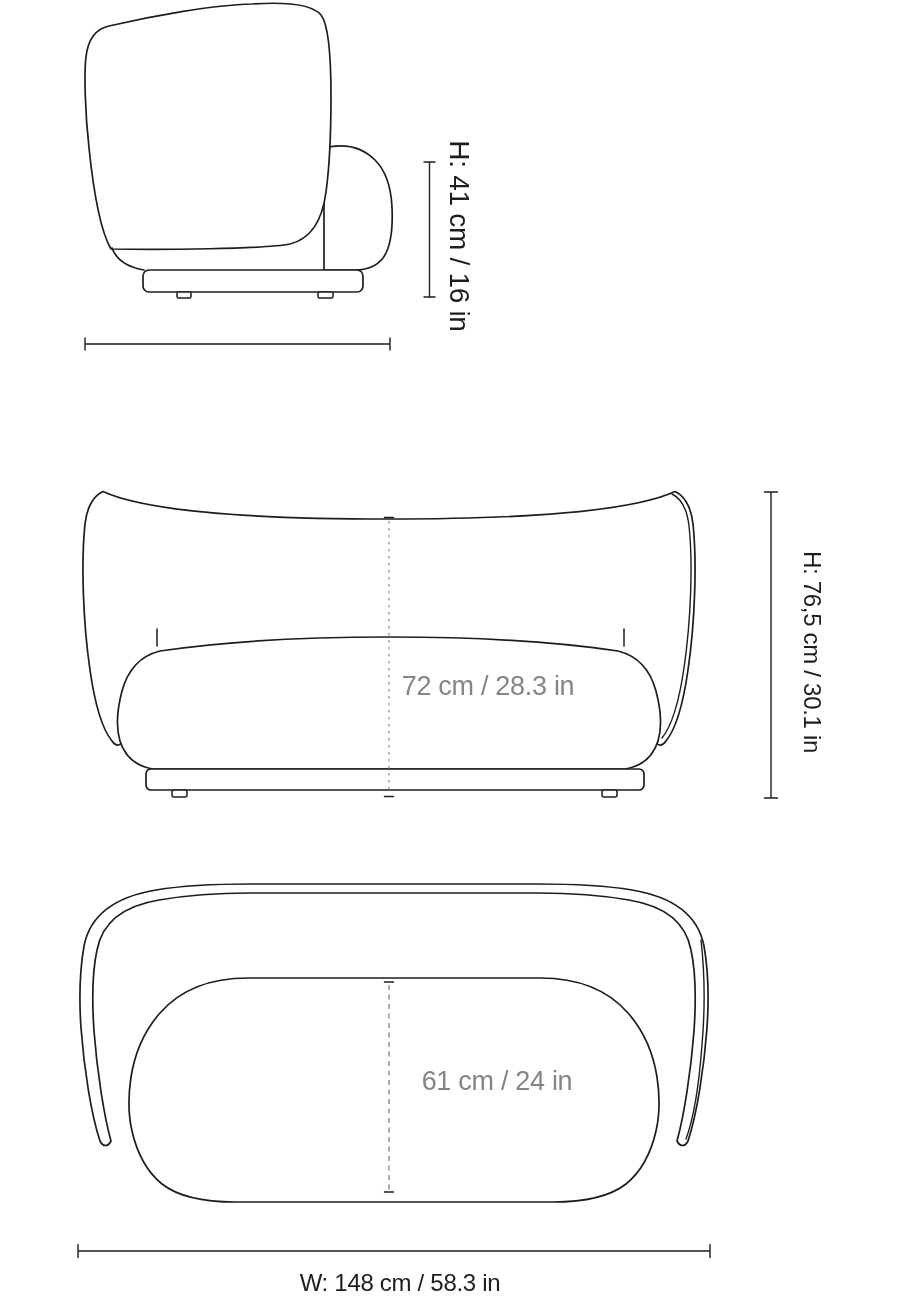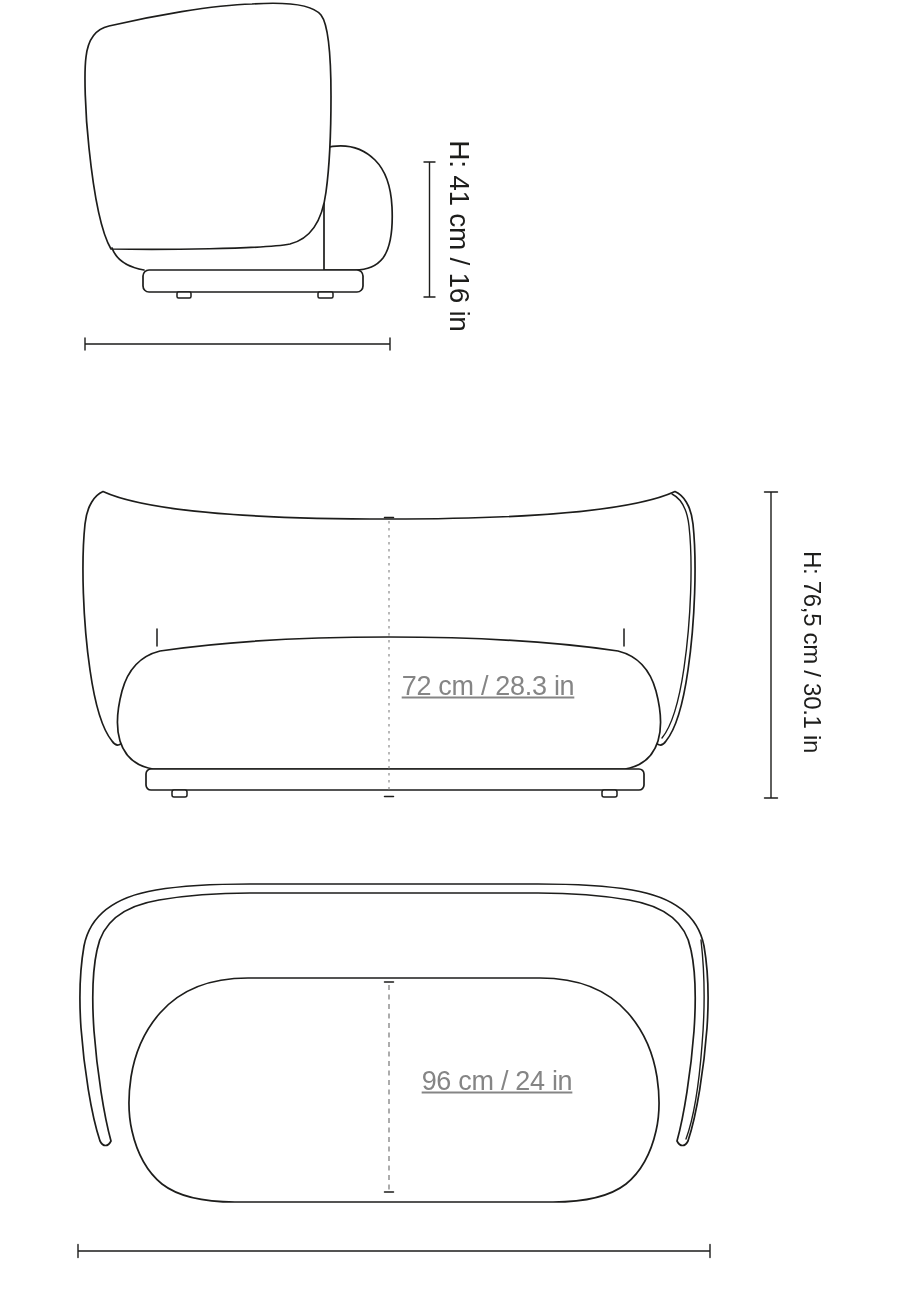--- a/index.html
+++ b/index.html
@@ -34,21 +34,20 @@
   .size-lg { font-size: 28px; }
   .size-md { font-size: 24px; }
   .guide-label {
     position: absolute;
     transform: translate(-50%, -50%);
     white-space: nowrap;
     color: #858585;
     font-size: 27px;
     letter-spacing: -0.3px;
     line-height: 1;
-    text-decoration: underline;
   }
 </style>
 </head>
 <body>
 
 <div class="stage">
 
   <svg class="linework" width="900" height="1300" viewBox="0 0 900 1300" fill="none" stroke="#1d1d1b" stroke-linecap="round" stroke-linejoin="round">
 
     <g stroke-width="1.7">
@@ -165,16 +164,17 @@
     </g>
   </svg>
 
   <div class="dim-label vertical size-lg" style="left:459px; top:236px;">H: 41 cm / 16 in</div>
 
 
   <div class="dim-label vertical size-md" style="left:812px; top:652px;">H: 76,5 cm / 30.1 in</div>
 
   <div class="guide-label" style="left:488px; top:686px;">72 cm / 28.3 in</div>
 
-  <div class="guide-label" style="left:497px; top:1081px;">96 cm / 24 in</div>
+  <div class="guide-label" style="left:497px; top:1081px;">61 cm / 24 in</div>
 
+  <div class="dim-label size-md" style="left:400px; top:1283px;">W: 148 cm / 58.3 in</div>
 
 </div>
 
 </body></html>

